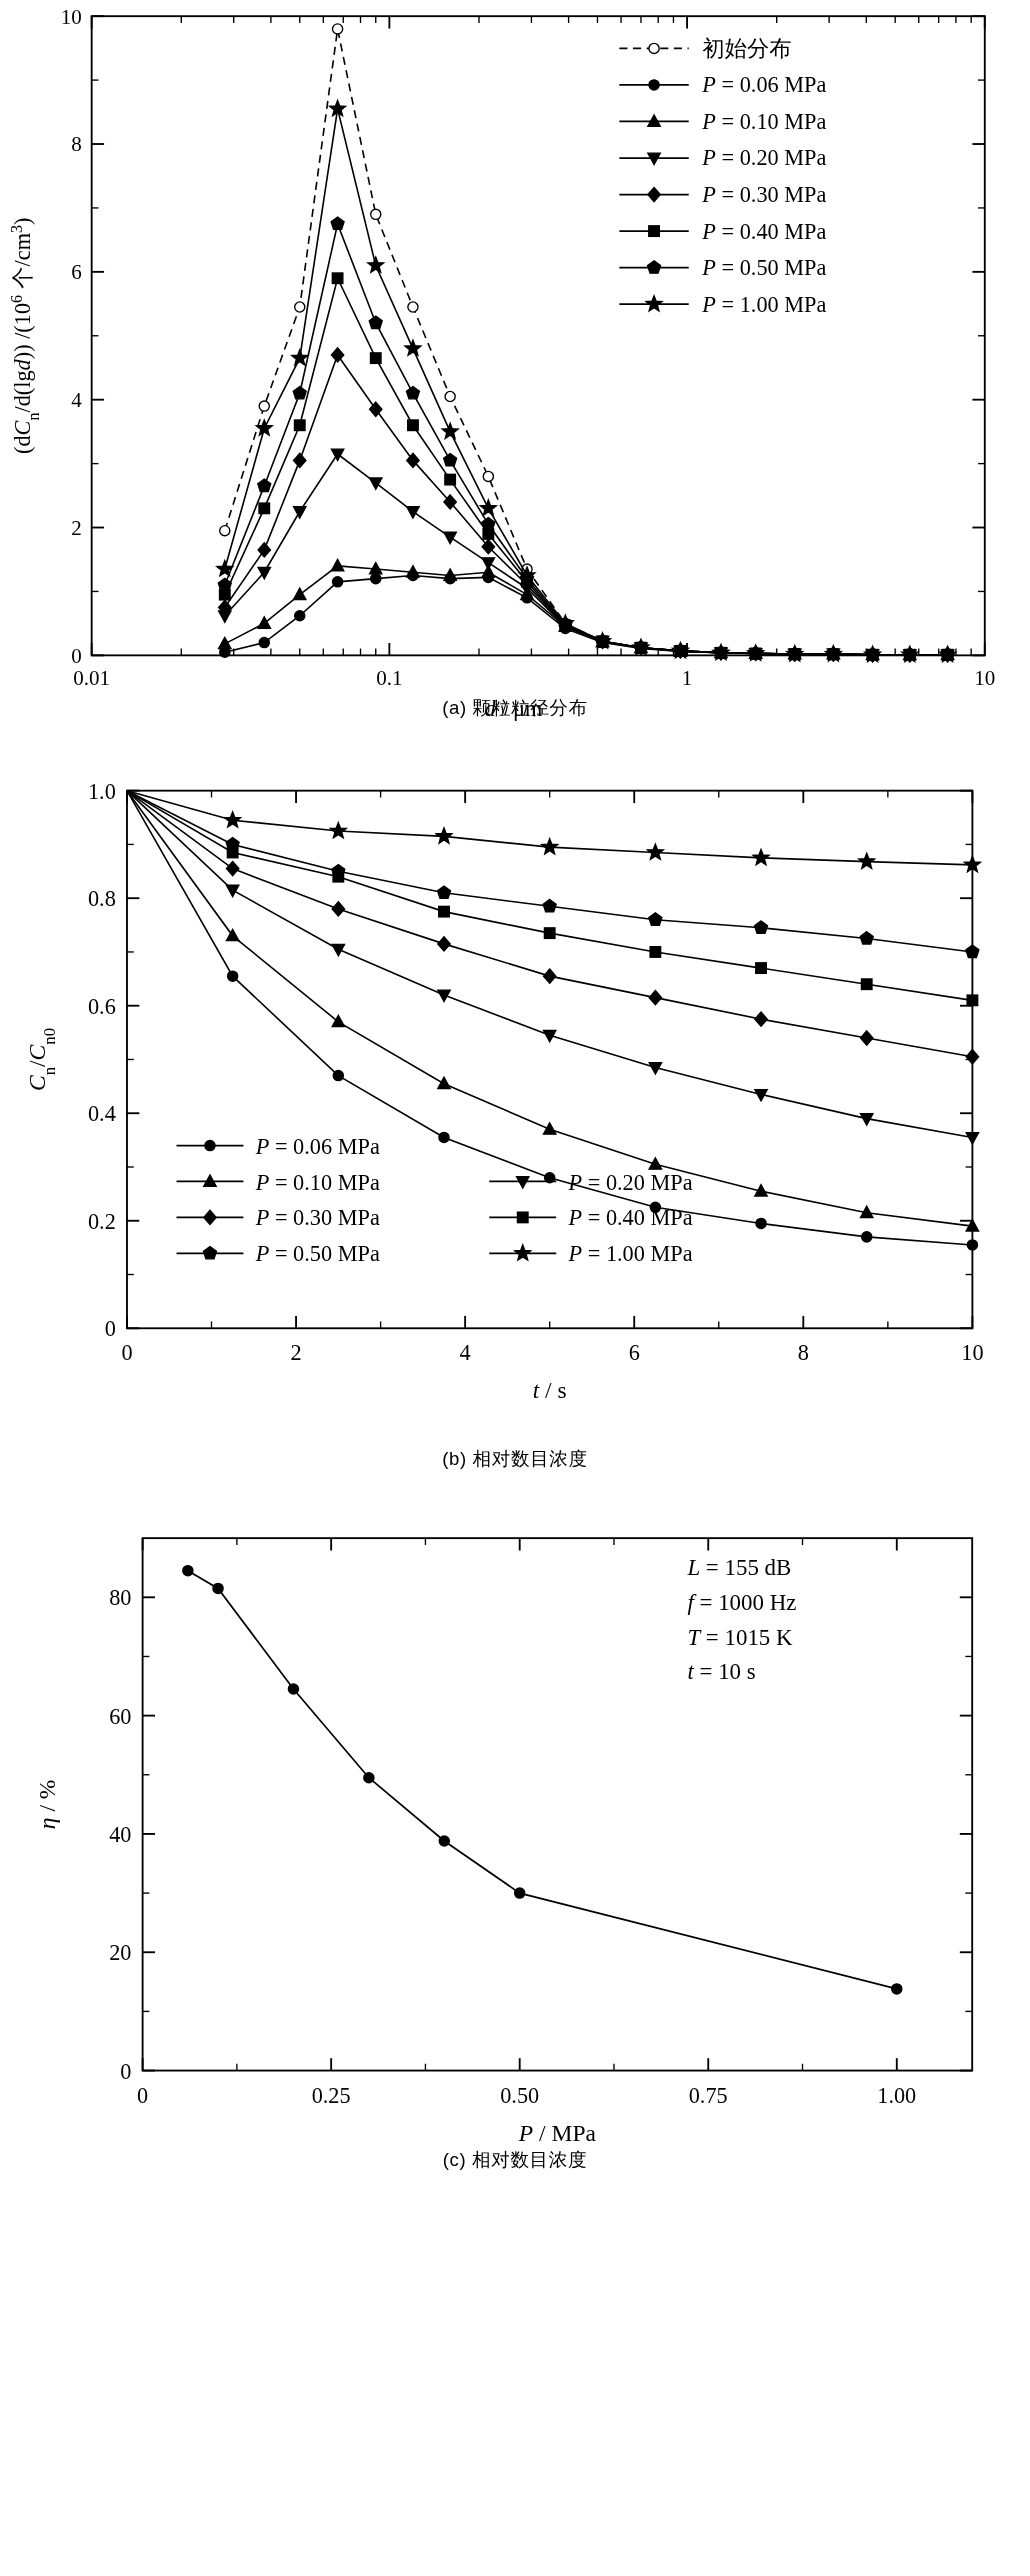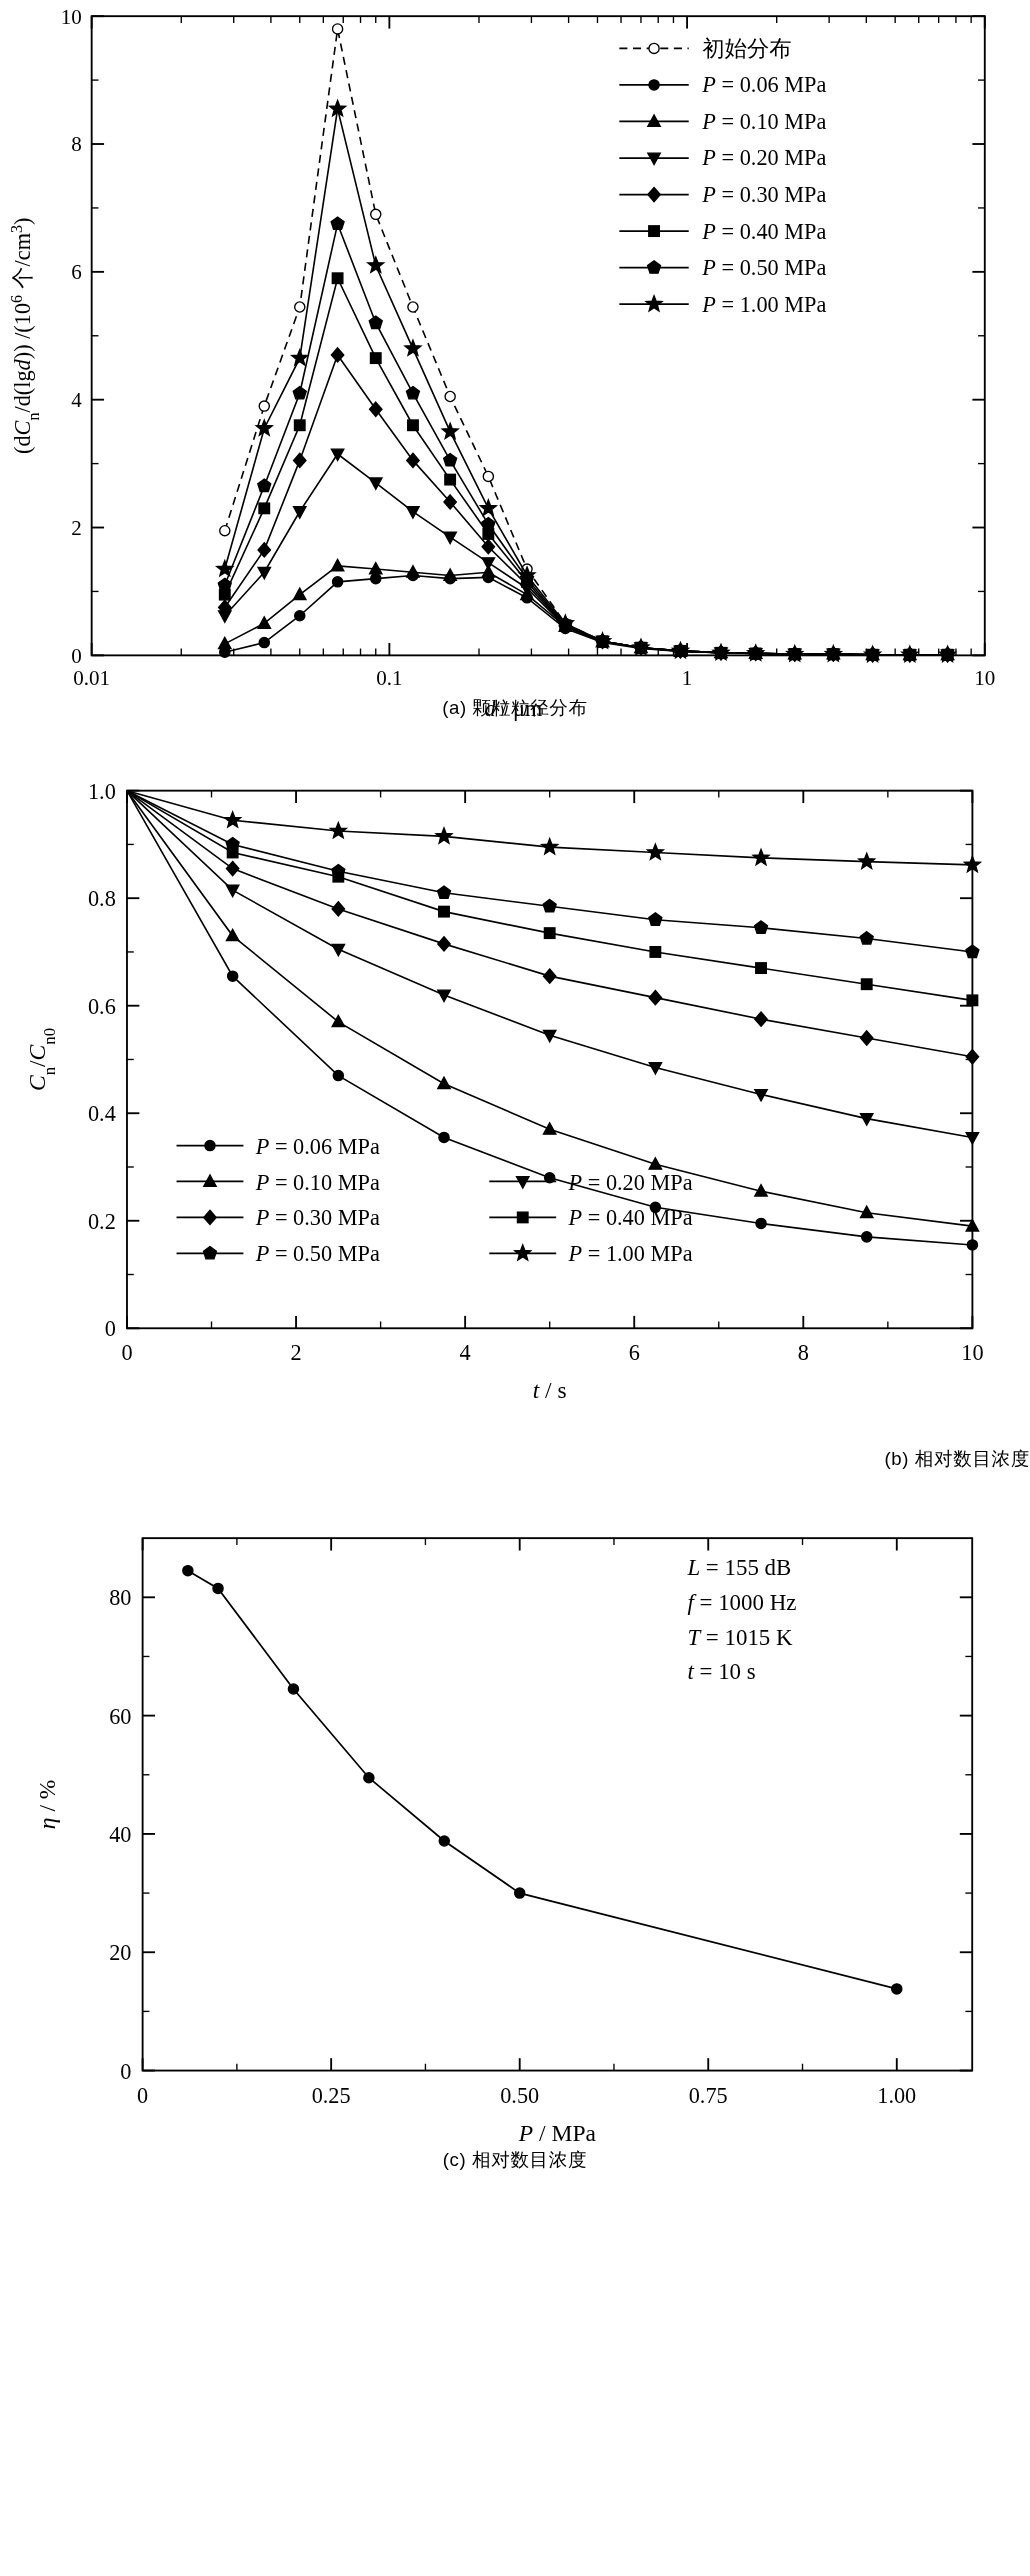--- a/index.html
+++ b/index.html
@@ -476,21 +476,21 @@
             <polygon points="339.00,808.00 349.46,815.60 345.47,827.90 332.53,827.90 328.54,815.60" stroke="#000" stroke-width="2.2" fill="#000"></polygon>
             <text x="413" y="832" font-size="36" font-family="Liberation Serif, serif"><tspan font-style="italic">P</tspan><tspan> = 0.50 MPa</tspan></text>
           </g>
           <g>
             <line x1="790" y1="819" x2="898" y2="819" stroke="#000" stroke-width="2.8"></line>
             <polygon points="844.00,805.50 847.41,814.31 856.84,814.83 849.52,820.79 851.94,829.92 844.00,824.80 836.06,829.92 838.48,820.79 831.16,814.83 840.59,814.31" stroke="#000" stroke-width="2.2" fill="#000"></polygon>
             <text x="918" y="832" font-size="36" font-family="Liberation Serif, serif"><tspan font-style="italic">P</tspan><tspan> = 1.00 MPa</tspan></text>
           </g>
         </g>
     </svg>
-    <div class="cap" style="margin-top:-31px;text-align:right;">(b) 相对数目浓度</div>
+    <div class="cap" style="margin-top:-31px;">(b) 相对数目浓度</div>
   </div>
 
   <div class="fig" style="margin-top:28.5px;">
     <svg width="1030" height="681" viewBox="0 0 1663 1100">
       <g id="c-root">
           <rect x="230" y="60" width="1340" height="860" fill="none" stroke="#000" stroke-width="3"></rect>
           <line x1="230" y1="920" x2="230" y2="900" stroke="#000" stroke-width="3"></line>
           <line x1="230" y1="60" x2="230" y2="80" stroke="#000" stroke-width="3"></line>
           <text x="230" y="972" fill="#000" text-anchor="middle" font-size="36" font-family="Liberation Serif, serif">0</text>
           <line x1="534.5454545454545" y1="920" x2="534.5454545454545" y2="900" stroke="#000" stroke-width="3"></line>

